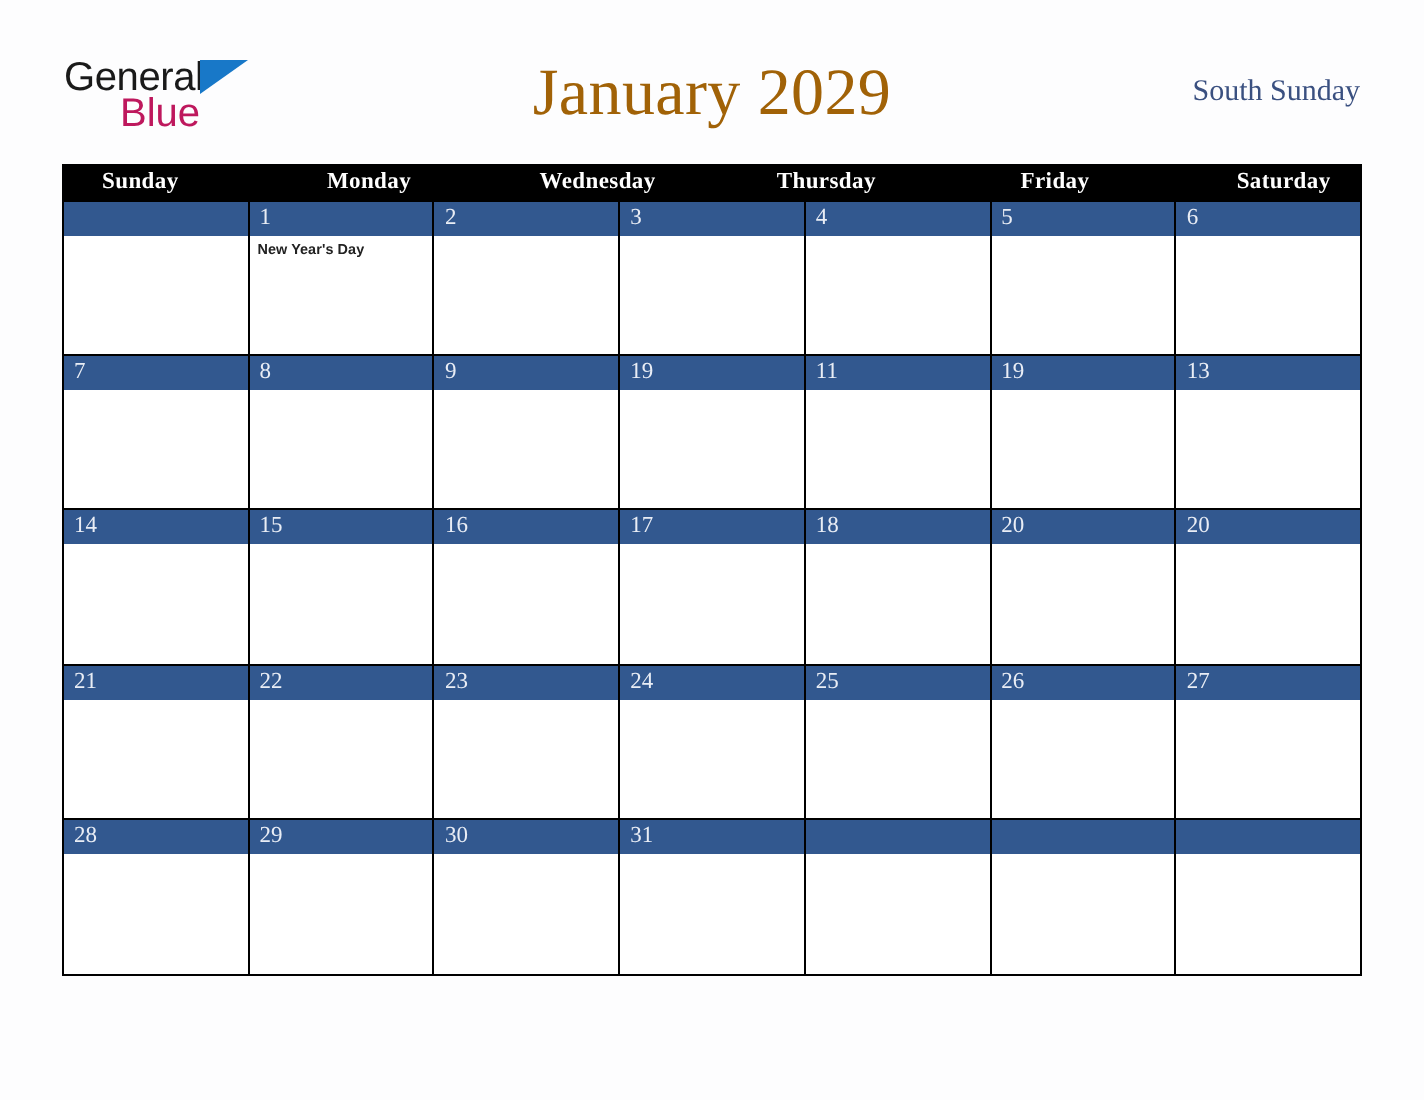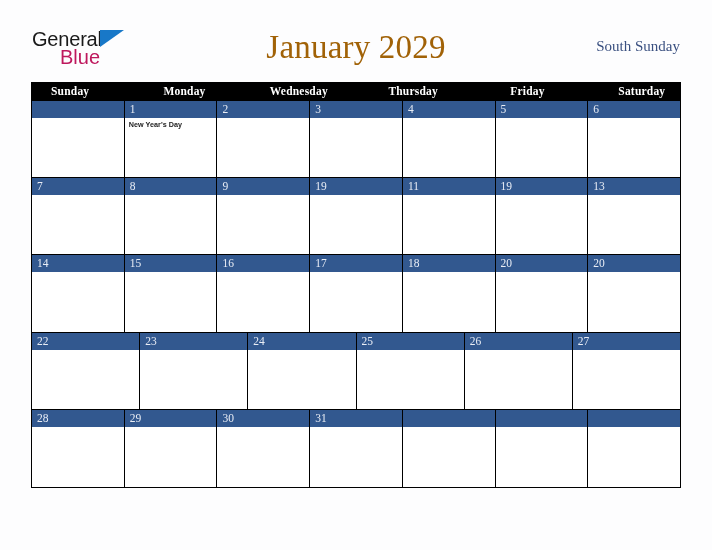--- a/index.html
+++ b/index.html
@@ -281,20 +281,24 @@
             <div class="date-band">20</div>
             <div class="event-area"></div>
           </div>
           <div class="day-cell">
             <div class="date-band">20</div>
             <div class="event-area"></div>
           </div>
         </div>
         <div class="week-row">
           <div class="day-cell">
+            <div class="date-band">21</div>
+            <div class="event-area"></div>
+          </div>
+          <div class="day-cell">
             <div class="date-band">22</div>
             <div class="event-area"></div>
           </div>
           <div class="day-cell">
             <div class="date-band">23</div>
             <div class="event-area"></div>
           </div>
           <div class="day-cell">
             <div class="date-band">24</div>
             <div class="event-area"></div>

